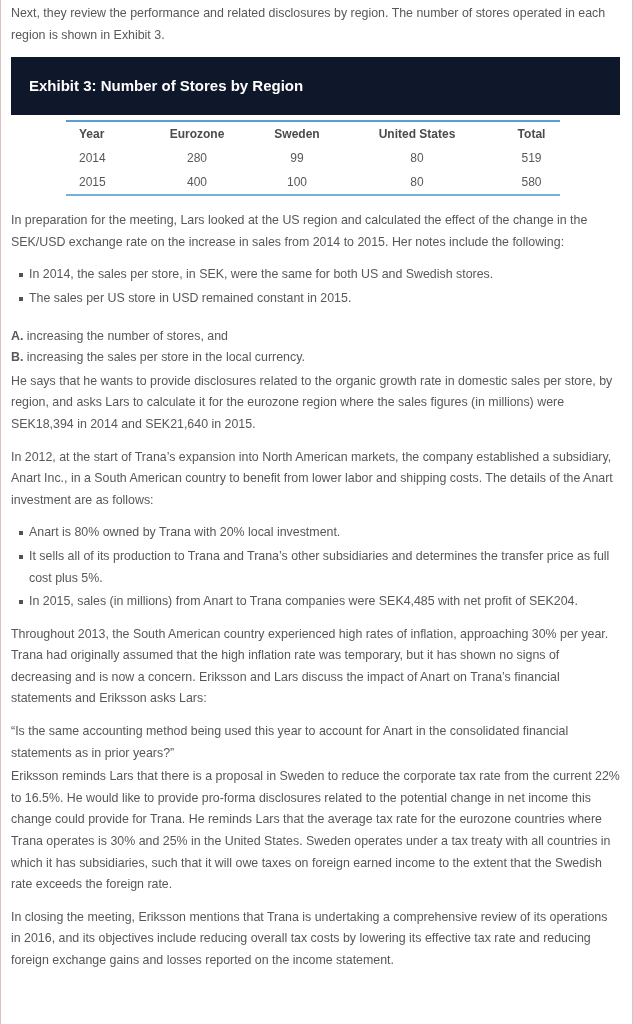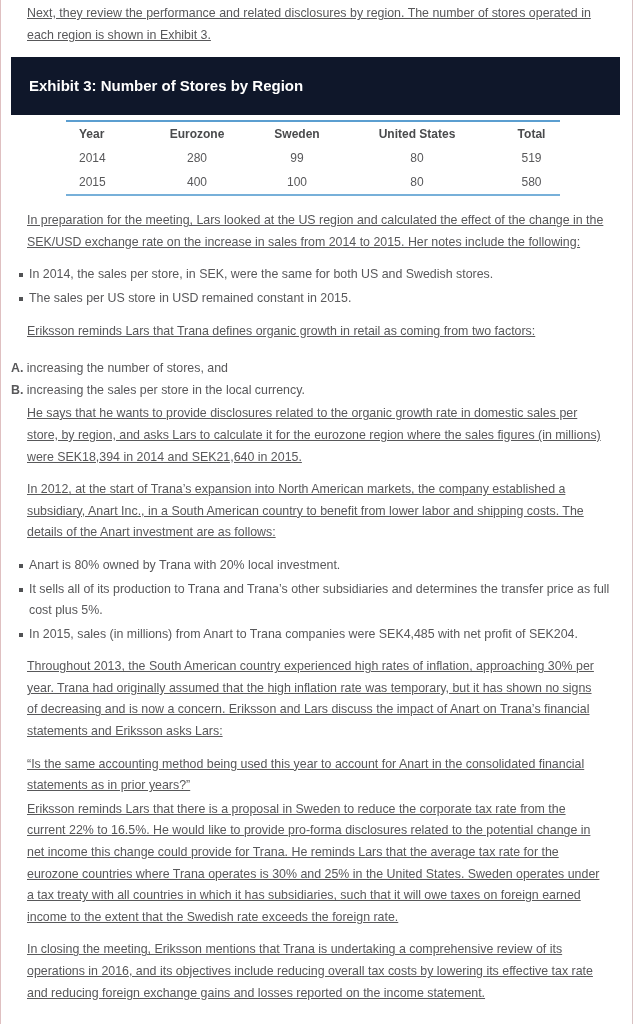--- a/index.html
+++ b/index.html
@@ -11,21 +11,21 @@
     border-left: 1px solid #dfc0c1;
     border-right: 1px solid #d9c3c4;
     padding: 3px 12px 0 10px;
     background: #ffffff;
     font-family: "Liberation Sans", "DejaVu Sans", sans-serif;
     font-size: 12.4px;
     line-height: 21.6px;
     color: #58585a;
     overflow: hidden;
   }
-  p { margin: 11px 16px; text-decoration: underline; }
+  p { margin: 11px 0; }
   p.intro { margin-top: 0; }
   p.tight { margin-top: 2px; }
   p.mb2 { margin-bottom: 2px; }
 
   .exhibit-bar {
     margin-top: 11px;
     height: 58px;
     background: #0f172a;
     color: #ffffff;
     font-size: 15px;
@@ -122,21 +122,20 @@
     </tbody>
   </table>
 
   <p>In preparation for the meeting, Lars looked at the US region and calculated the effect of the change in the SEK/USD exchange rate on the increase in sales from 2014 to 2015. Her notes include the following:</p>
 
   <ul class="bullets">
     <li>In 2014, the sales per store, in SEK, were the same for both US and Swedish stores.</li>
     <li>The sales per US store in USD remained constant in 2015.</li>
   </ul>
 
-  <p>Eriksson reminds Lars that Trana defines organic growth in retail as coming from two factors:</p>
 
   <div class="factors">
     <div class="factor"><b>A.</b> <span>increasing the number of stores, and</span></div>
     <div class="factor"><b>B.</b> <span>increasing the sales per store in the local currency.</span></div>
   </div>
 
   <p class="tight">He says that he wants to provide disclosures related to the organic growth rate in domestic sales per store, by region, and asks Lars to calculate it for the eurozone region where the sales figures (in millions) were SEK18,394 in 2014 and SEK21,640 in 2015.</p>
 
   <p>In 2012, at the start of Trana’s expansion into North American markets, the company established a subsidiary, Anart Inc., in a South American country to benefit from lower labor and shipping costs. The details of the Anart investment are as follows:</p>
 

